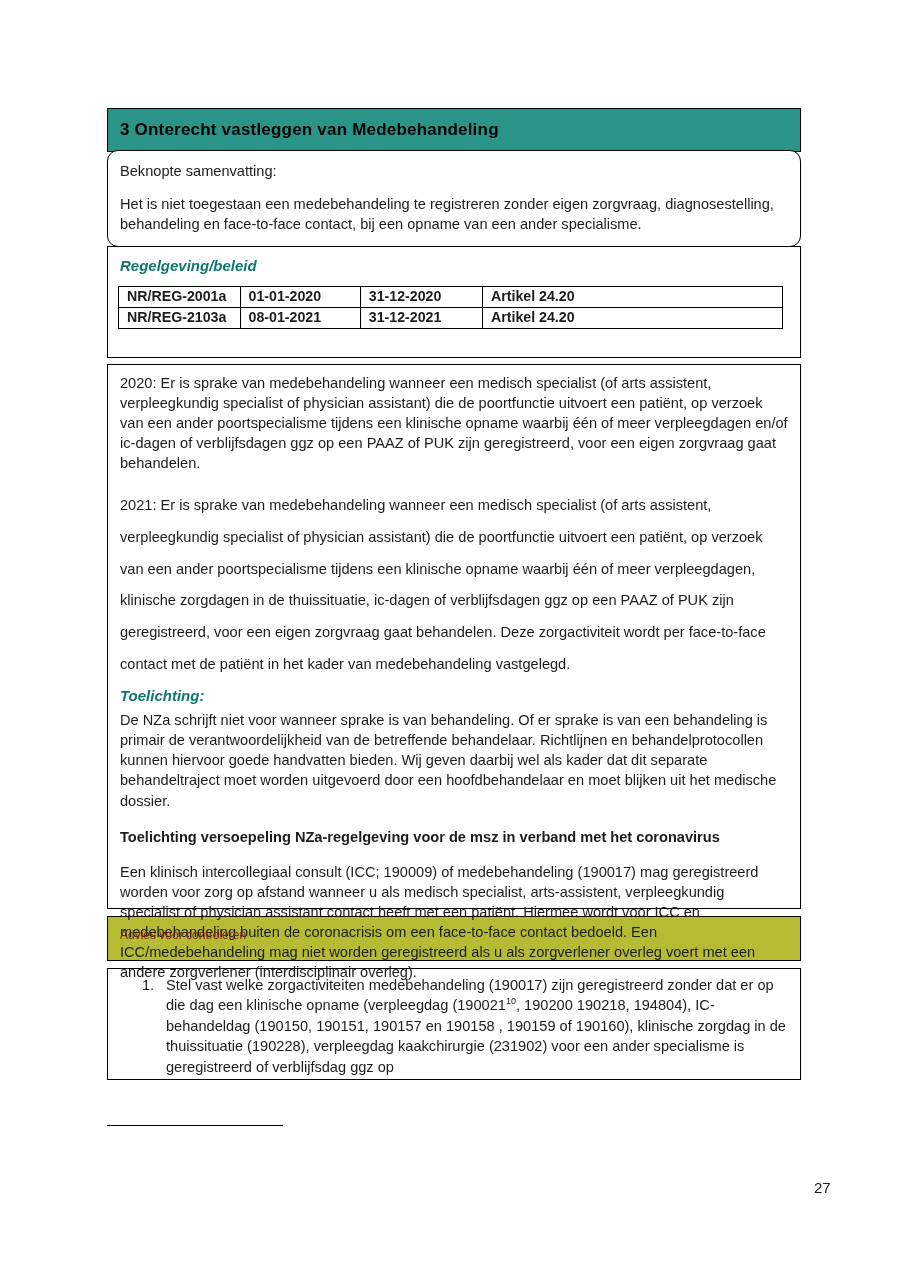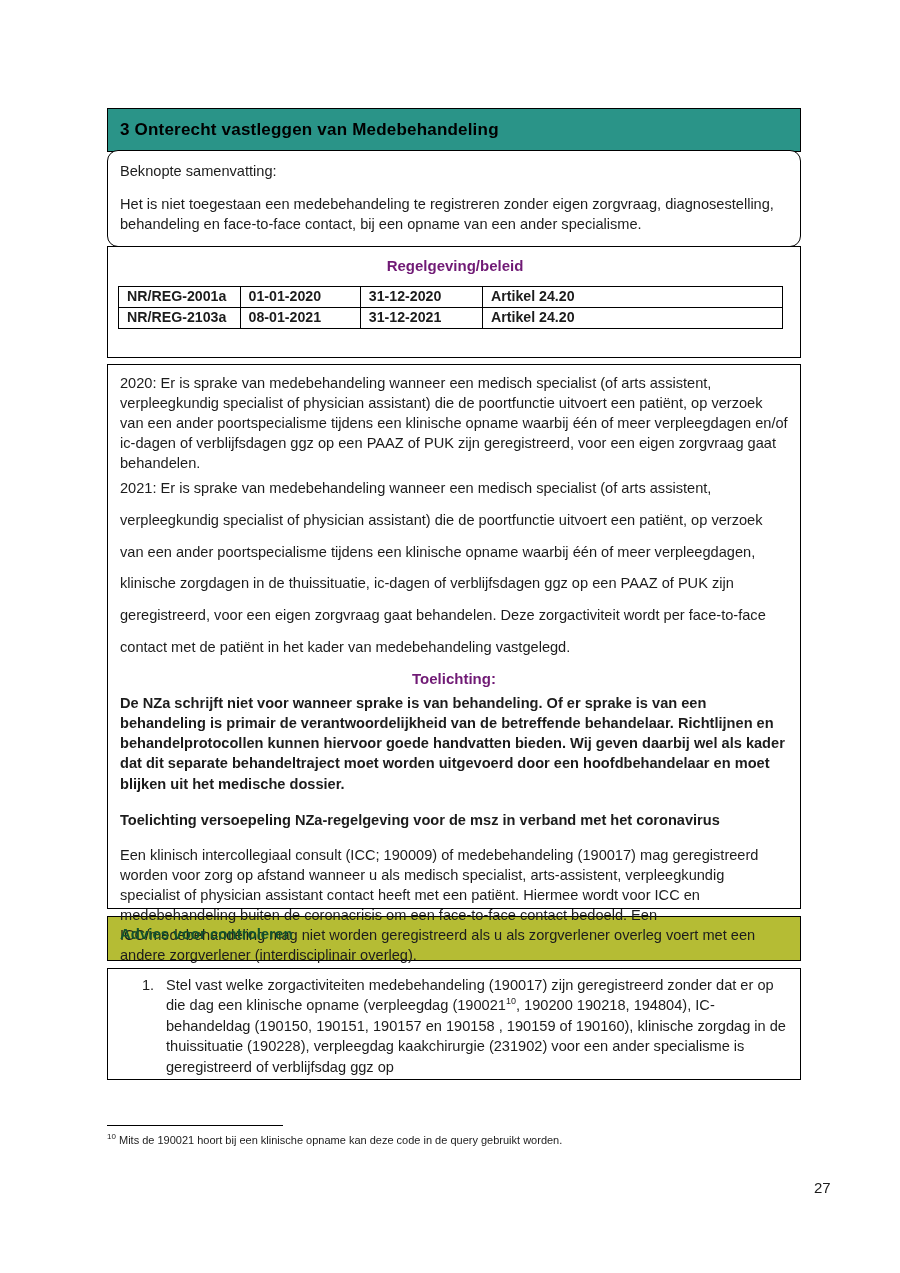--- a/index.html
+++ b/index.html
@@ -47,24 +47,24 @@
     line-height: 1.38;
     border-radius: 11px;
   }
   .summary-box .label { margin-bottom: 12px; }
   .regulation-box {
     height: 112px;
     margin-top: -1.6px;
     padding: 8px 10px;
   }
   .teal-heading {
-    color: #701a75;
+    color: #0f766e;
+    font-style: italic;
     font-weight: bold;
     font-size: 15px;
-    text-align: center;
   }
   .regulation-box .teal-heading { margin: 2px 0 12px 2px; }
   .reg-table {
     width: 99%;
     border-collapse: collapse;
     table-layout: fixed;
     font-size: 14.2px;
     font-weight: bold;
   }
   .reg-table td {
@@ -74,33 +74,33 @@
     white-space: nowrap;
     overflow: hidden;
   }
   .main-box {
     height: 545px;
     margin-top: 6px;
     padding: 8px 12px;
     font-size: 14.6px;
     line-height: 1.38;
   }
-  .para-2020 { }
+  .para-2020 { margin-bottom: 17px; }
   .para-2021 { line-height: 2.17; margin-bottom: 6px; }
   .main-box .teal-heading { margin-bottom: 3px; }
-  .toelichting-text { margin-bottom: 16px; font-weight: bold; }
+  .toelichting-text { margin-bottom: 16px; }
   .bold-heading { font-weight: bold; margin-bottom: 15px; }
   .advice-bar {
     height: 45px;
     margin-top: 7px;
     background: #B5BC34;
     border: 1.6px solid #000;
     padding: 8px 12px;
   }
-  .advice-bar .label { font-weight: bold; font-size: 15px; color: #14532d; }
+  .advice-bar .label { font-weight: normal; font-size: 12px; color: #7f1d1d; }
   .analysis-box {
     height: 112px;
     margin-top: 7px;
     padding: 6px 12px;
     font-size: 14.6px;
     line-height: 1.4;
   }
   .analysis-box .label { font-weight: bold; margin-bottom: 2px; }
   .num-item { display: flex; margin-left: 22px; }
   .num-item .num { width: 24px; flex: none; }
@@ -186,18 +186,15 @@
     <div class="box analysis-box">
       <div class="num-item">
         <span class="num">1.</span>
         <span class="item-text"><span>Stel vast welke zorgactiviteiten medebehandeling (190017) zijn geregistreerd zonder dat er op die dag een klinische opname (verpleegdag (190021</span><sup>10</sup><span>, 190200 190218, 194804), IC-behandeldag (190150, 190151, 190157 en 190158 , 190159 of 190160), klinische zorgdag in de thuissituatie (190228), verpleegdag kaakchirurgie (231902) voor een ander specialisme is geregistreerd of verblijfsdag ggz op</span></span>
       </div>
     </div>
 
   </div>
 
   <div class="footnote-rule"></div>
-  <div class="footnote">
-    <sup>10</sup><span> Mits de 190021 hoort bij een klinische opname kan deze code in de query gebruikt worden.</span>
-  </div>
 
   <div class="page-number">27</div>
 </div>
 
 </body></html>

